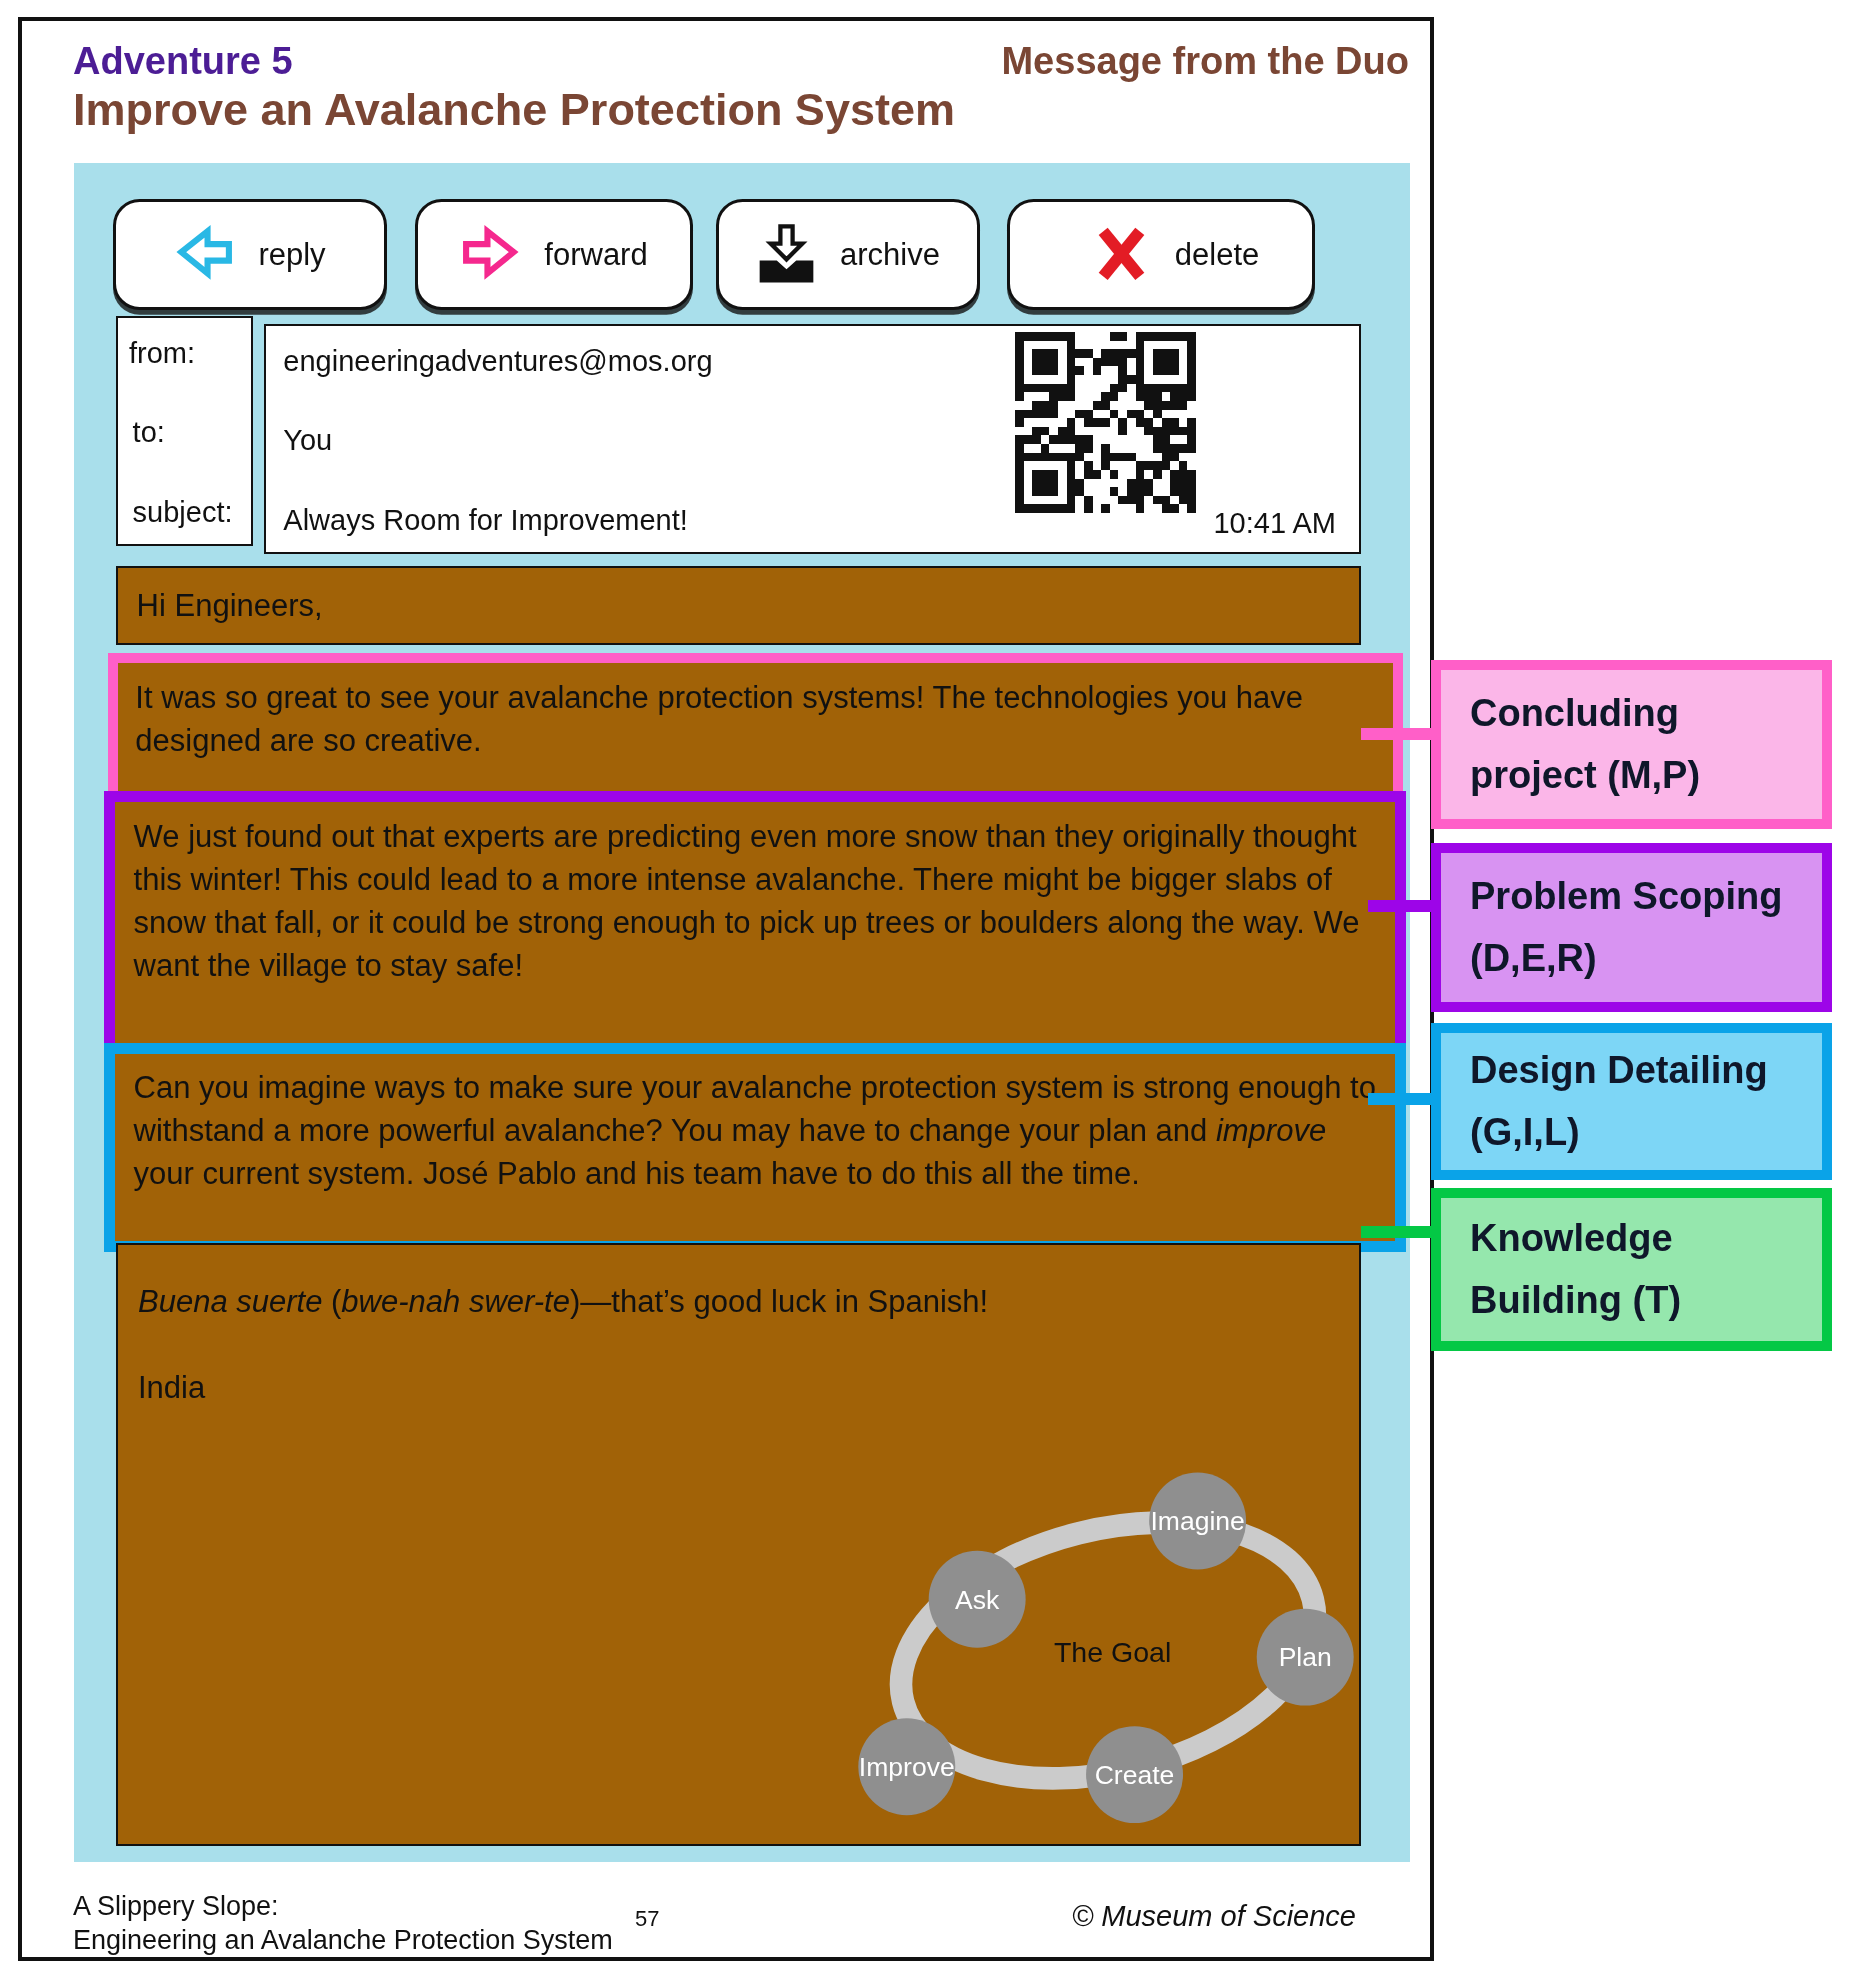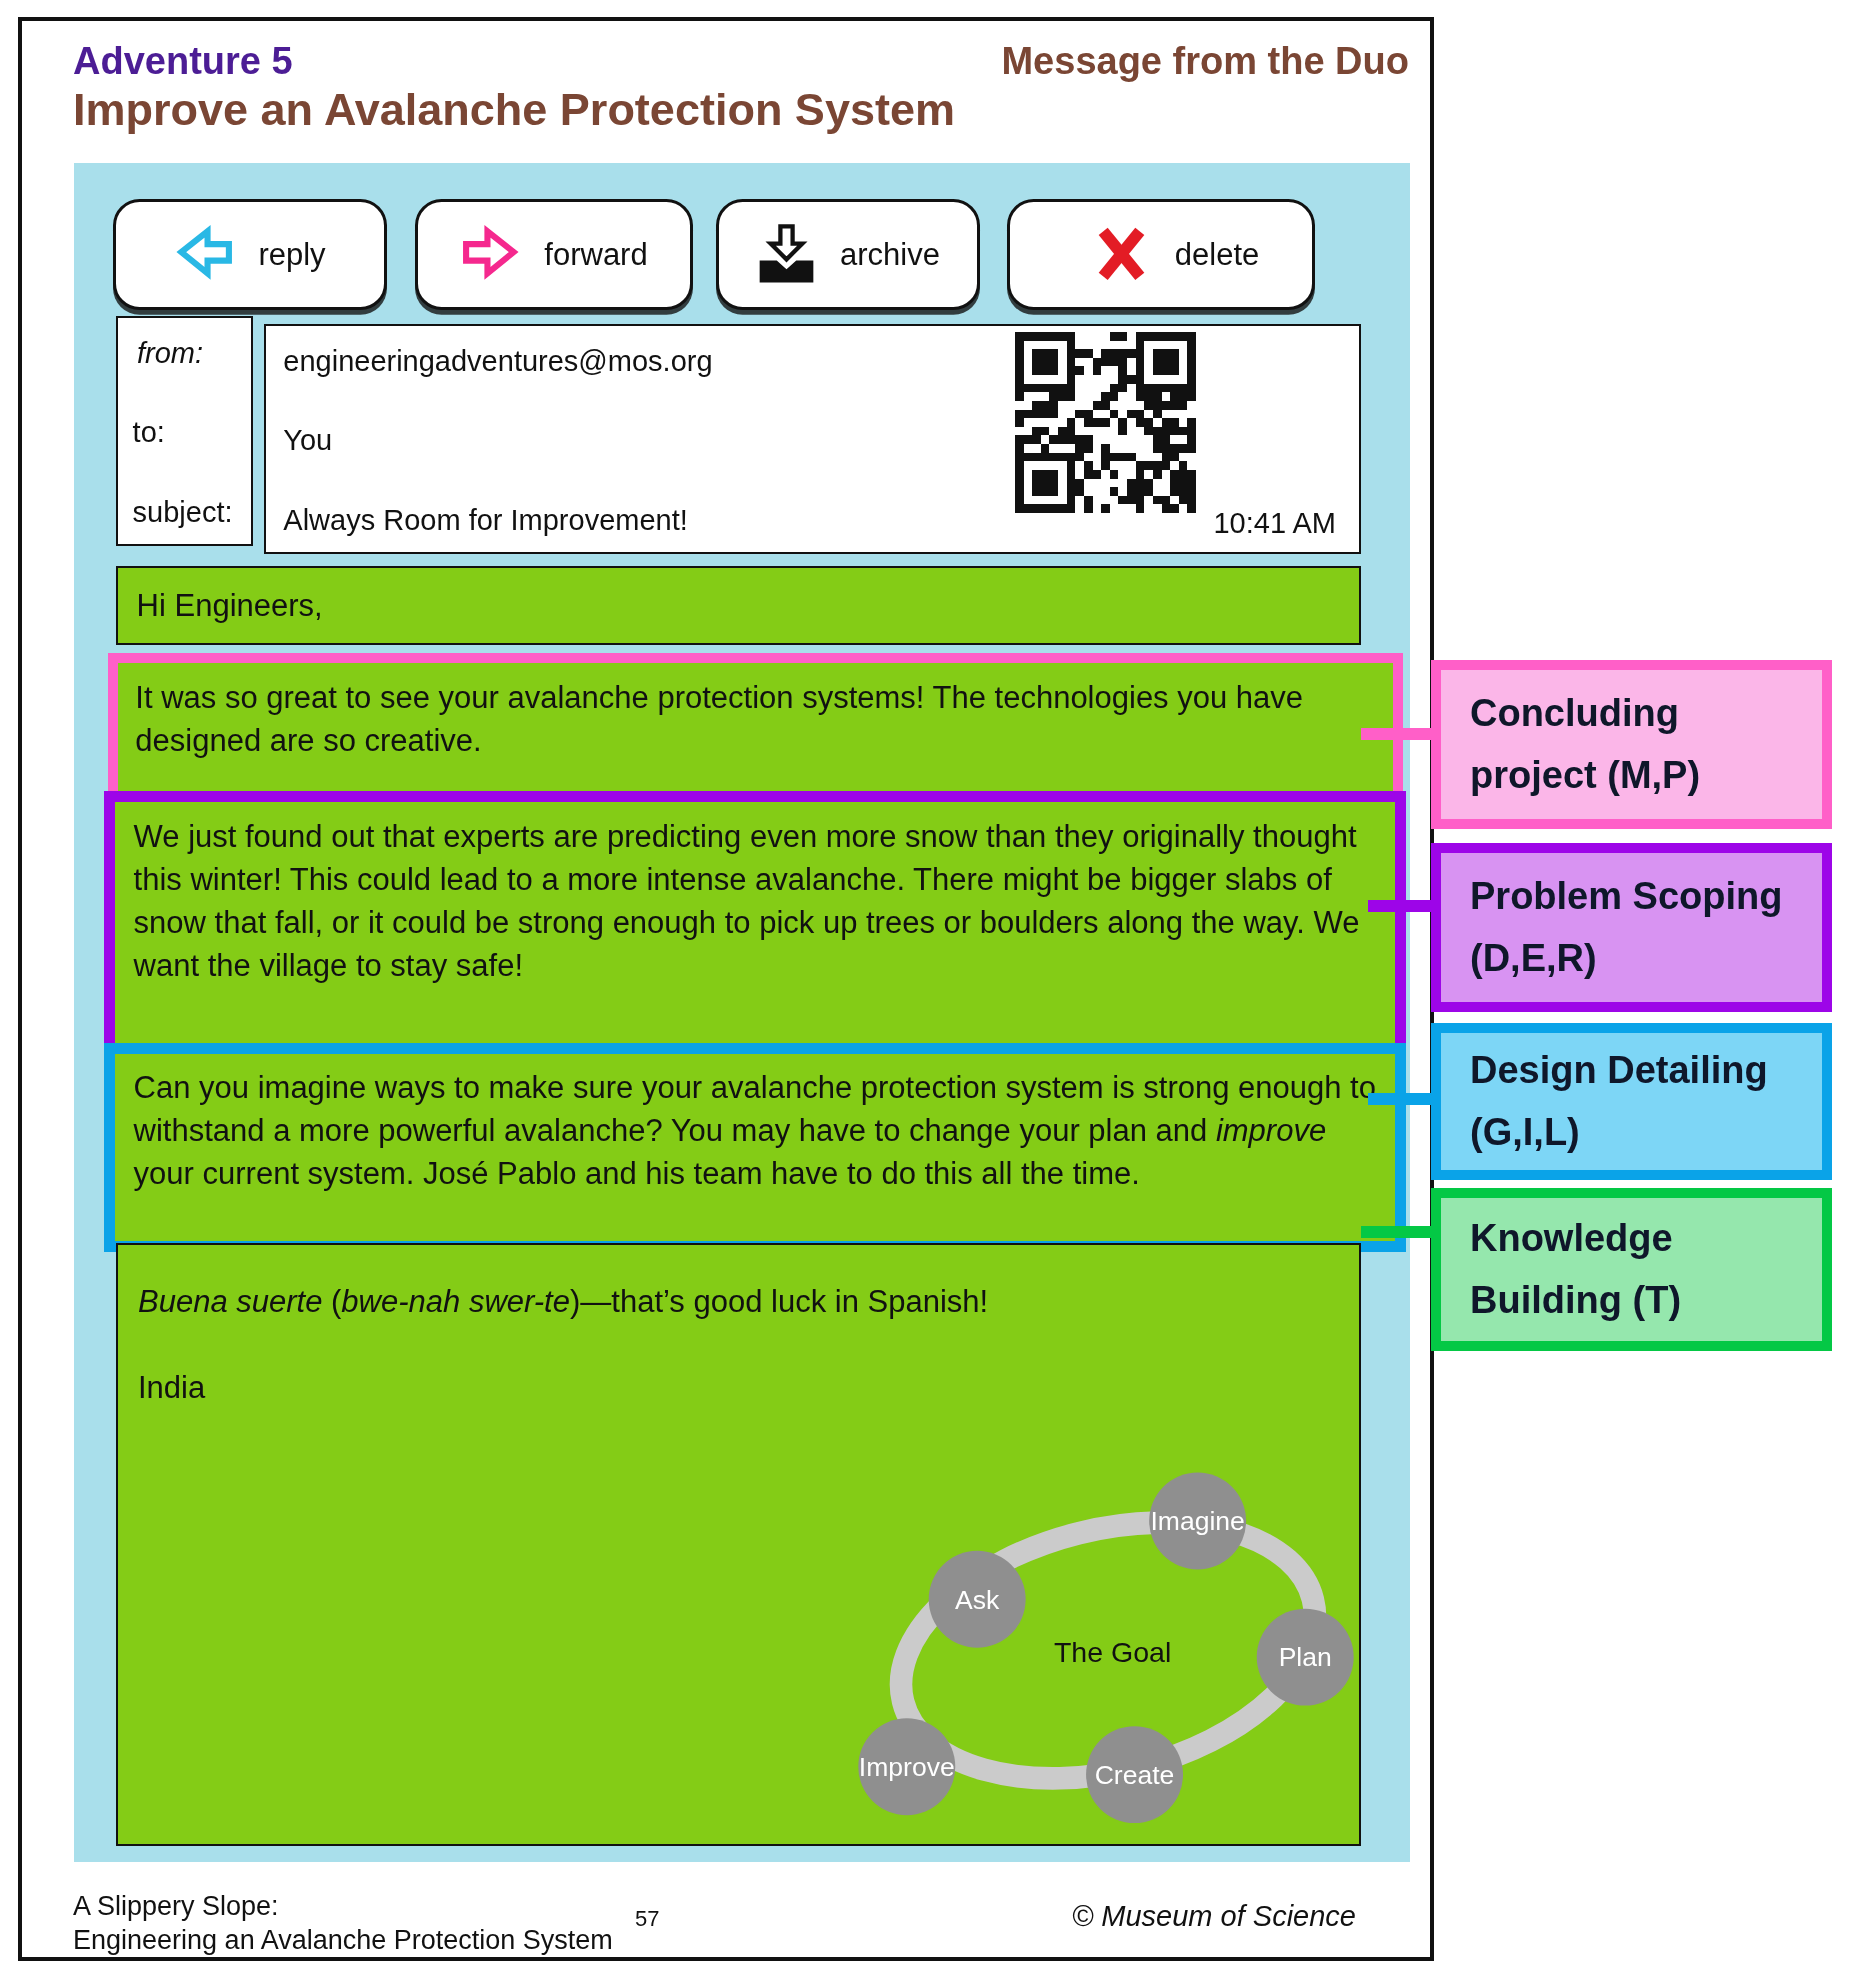--- a/index.html
+++ b/index.html
@@ -16,21 +16,21 @@
   .panel{left:74px;top:163px;width:1336px;height:1699px;background:#a9dfeb;}
   
   .btn{top:199px;height:105px;background:#fff;border:3.3px solid #111;border-radius:26.6px;
        box-shadow:0 4.7px 0 rgba(20,20,20,.8);display:flex;align-items:center;justify-content:center;gap:23px;
        font-size:31px;}
   .btn svg{width:61px;height:61px;flex:0 0 auto;}
   
   .hbox{background:#fff;border:2.7px solid #111;}
   .hlabel,.hval{font-size:29px;}
   
-  .mbox{background:#84cc16;}
+  .mbox{background:#a16207;}
   .black-border{border:2.7px solid #111;}
   .para{font-size:31px;line-height:43px;}
   .it{font-style:italic;}
   
   .conn{height:12px;}
   
   .lbl{left:1431px;width:401px;border-style:solid;border-width:10px;display:flex;align-items:center;
        padding-left:29px;box-sizing:border-box;font-size:38px;font-weight:bold;line-height:1.62;
        white-space:pre-line;color:#0f172a;}
   
@@ -71,21 +71,21 @@
   </div>
   <div class="abs btn" style="left:1007px;width:274px;padding-left:28px;">
     <svg viewBox="0 0 100 100">
       <line x1="20" y1="12" x2="80" y2="86" stroke="#e31c25" stroke-width="19"></line>
       <line x1="80" y1="12" x2="20" y2="86" stroke="#e31c25" stroke-width="19"></line>
     </svg>
     <span>delete</span>
   </div>
 
   <div class="abs hbox" style="left:116px;top:316px;width:133px;height:226px;">
-    <div class="abs hlabel" style="left:19px;top:18.6px;font-style:italic;">from:</div>
+    <div class="abs hlabel" style="left:11px;top:18.6px;">from:</div>
     <div class="abs hlabel" style="left:14.6px;top:98px;">to:</div>
     <div class="abs hlabel" style="left:14.6px;top:178px;">subject:</div>
   </div>
 
   <div class="abs hbox" style="left:264px;top:324px;width:1093px;height:226px;">
     <div class="abs hval" style="left:17.3px;top:18.6px;">engineeringadventures@mos.org</div>
     <div class="abs hval" style="left:17.3px;top:98px;">You</div>
     <div class="abs hval" style="left:17.3px;top:178px;">Always Room for Improvement!</div>
     <div class="abs hval" style="left:924px;top:181px;width:146px;text-align:right;">10:41 AM</div>
   </div>

